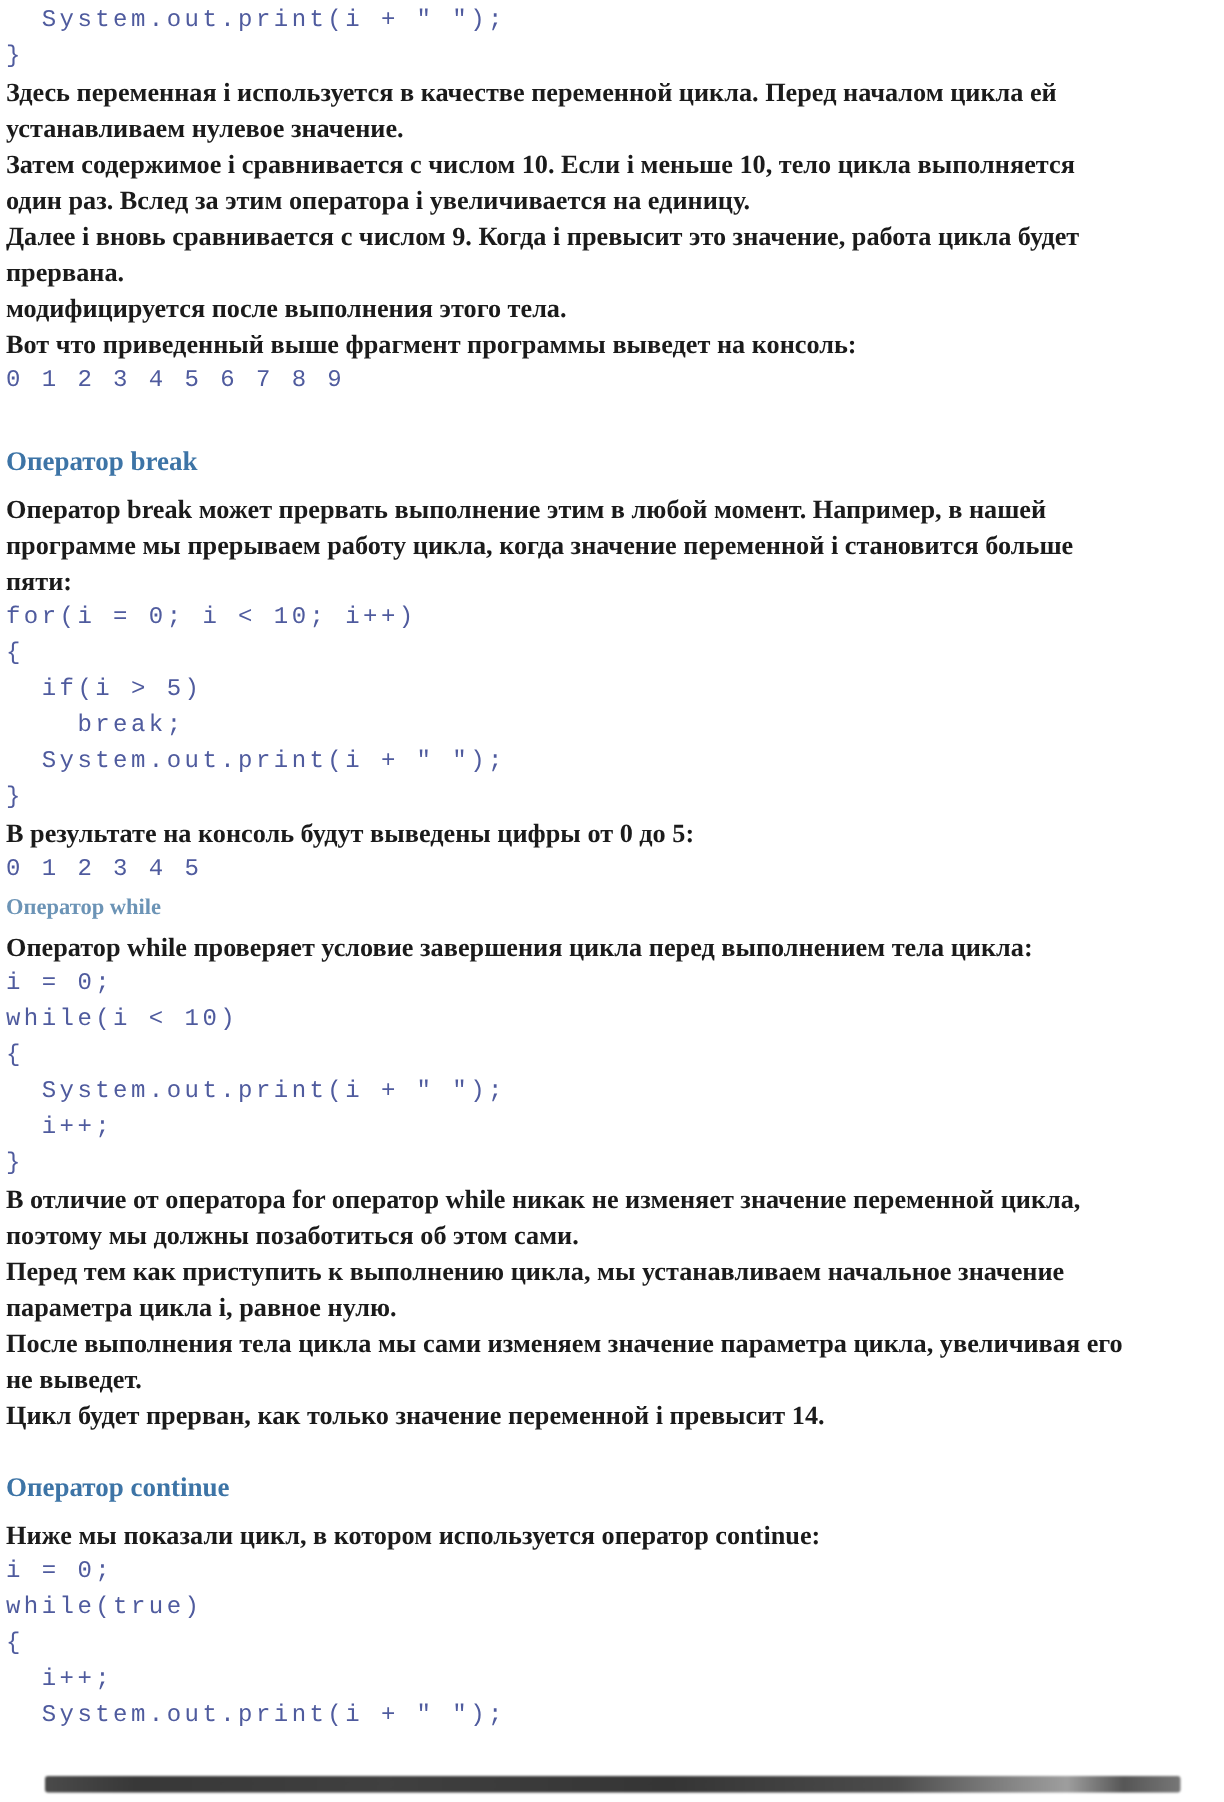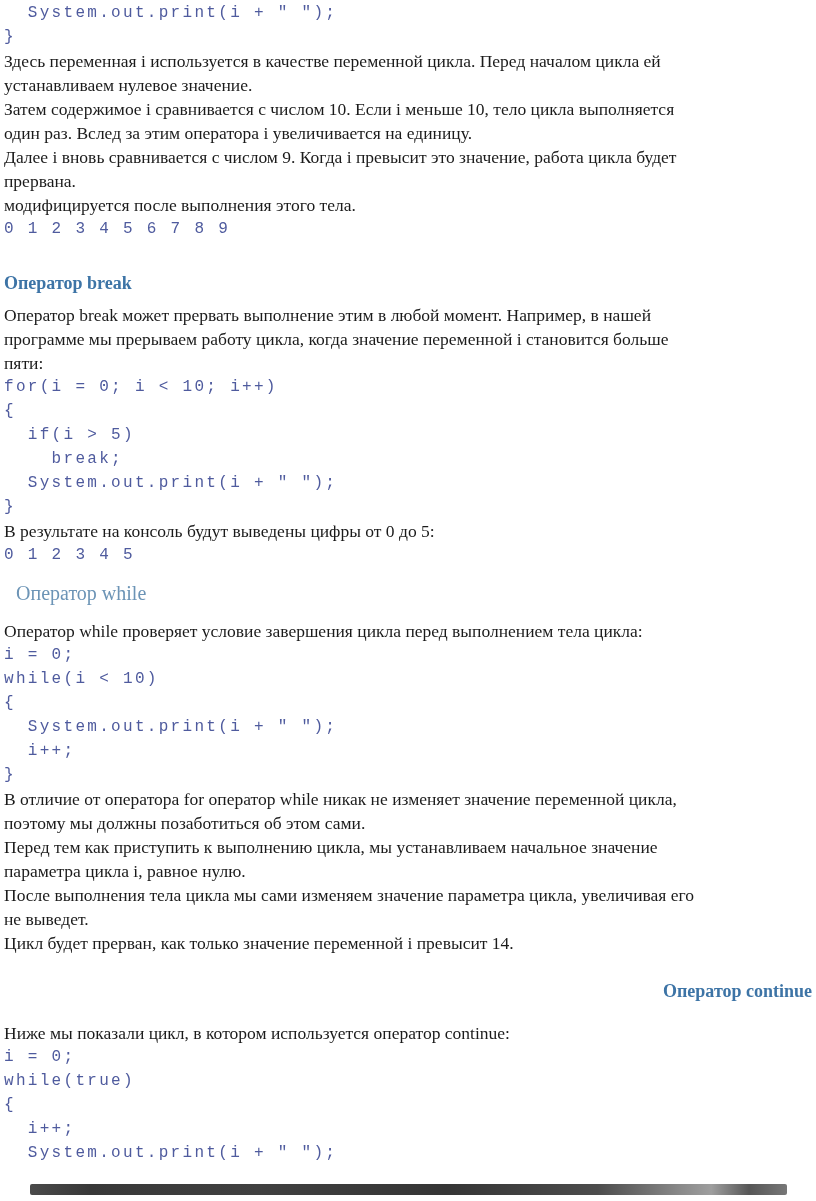--- a/index.html
+++ b/index.html
@@ -15,21 +15,21 @@
   }
   .page {
     position: relative;
     width: 816px;
     height: 1201px;
     background: #ffffff;
   }
   .content {
     padding: 1px 4px 0 4px;
   }
-  .para-block { margin: 0; }
+  .para-block { margin: 0; font-weight: bold; }
   .code-block { margin: 0; }
   .text-line {
     font-family: "Liberation Serif", serif;
     font-size: 17.5px;
     line-height: 24px;
     color: var(--text-color, #1b1b1b);
     white-space: pre;
   }
   .code-line {
     font-family: "Liberation Mono", monospace;
@@ -41,28 +41,28 @@
   }
   .heading-bold {
     font-family: "Liberation Serif", serif;
     font-size: 18px;
     font-weight: bold;
     line-height: 28px;
     color: var(--heading-bold-color, #3d74a6);
     margin: 28px 0 6px 0;
     white-space: pre;
   }
-  .heading-bold.continue-gap { margin-top: 22px; margin-bottom: 16px; text-align: right; }
+  .heading-bold.continue-gap { margin-top: 22px; margin-bottom: 6px; }
   .heading-regular {
     font-family: "Liberation Serif", serif;
-    font-size: 20px;
-    font-weight: normal;
+    font-size: 15px;
+    font-weight: bold;
     line-height: 28px;
     color: var(--heading-regular-color, #6c94b6);
-    margin: 12px;
+    margin: 0;
     white-space: pre;
   }
   .scan-bar {
     position: absolute;
     left: 30px;
     top: 1184px;
     width: 757px;
     height: 11px;
     border-radius: 2px;
     background: linear-gradient(90deg,
@@ -81,20 +81,21 @@
         <div class="code-line">}</div>
       </div>
       <div class="para-block">
         <div class="text-line">Здесь переменная i используется в качестве переменной цикла. Перед началом цикла ей</div>
         <div class="text-line">устанавливаем нулевое значение.</div>
         <div class="text-line">Затем содержимое i сравнивается с числом 10. Если i меньше 10, тело цикла выполняется</div>
         <div class="text-line">один раз. Вслед за этим оператора i увеличивается на единицу.</div>
         <div class="text-line">Далее i вновь сравнивается с числом 9. Когда i превысит это значение, работа цикла будет</div>
         <div class="text-line">прервана.</div>
         <div class="text-line">модифицируется после выполнения этого тела.</div>
+        <div class="text-line">Вот что приведенный выше фрагмент программы выведет на консоль:</div>
       </div>
       <div class="code-block">
         <div class="code-line">0 1 2 3 4 5 6 7 8 9</div>
       </div>
       <div class="heading-bold">Оператор break</div>
       <div class="para-block">
         <div class="text-line">Оператор break может прервать выполнение этим в любой момент. Например, в нашей</div>
         <div class="text-line">программе мы прерываем работу цикла, когда значение переменной i становится больше</div>
         <div class="text-line">пяти:</div>
       </div>

